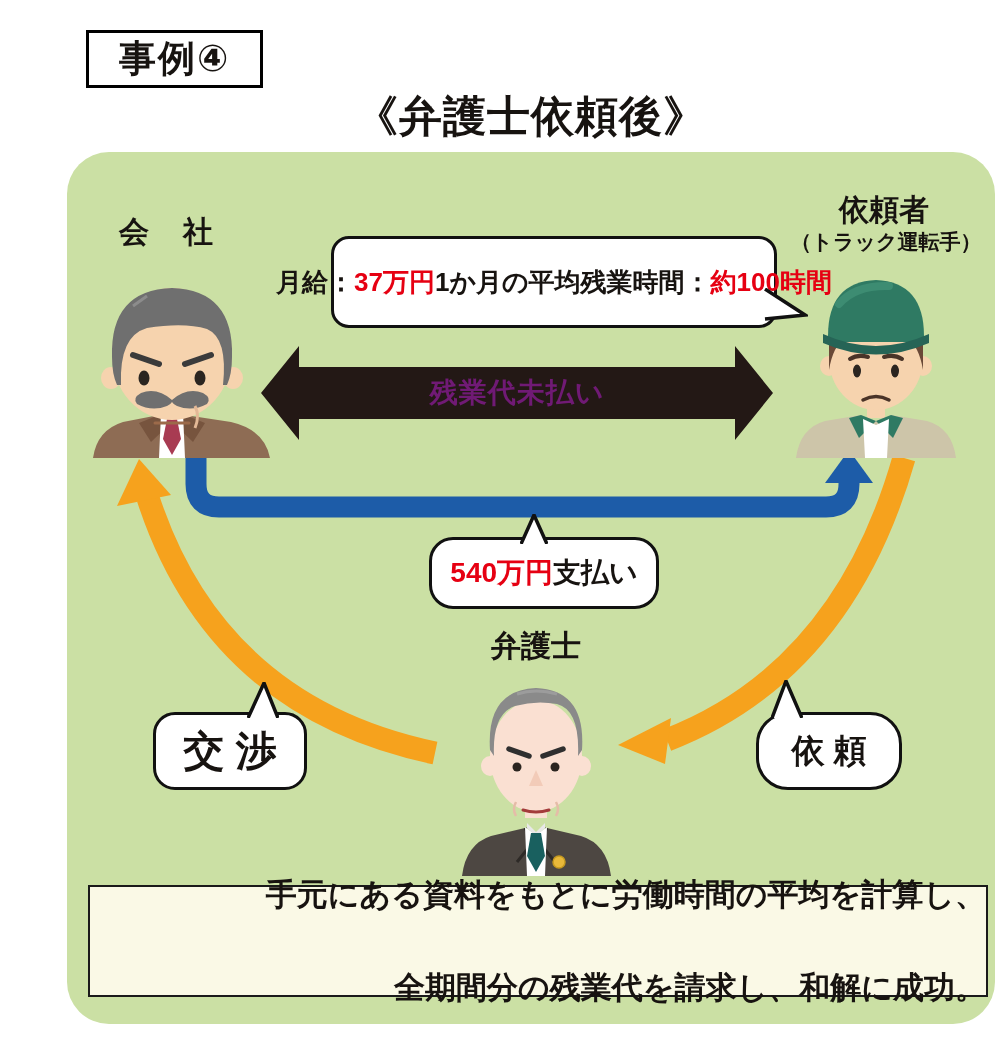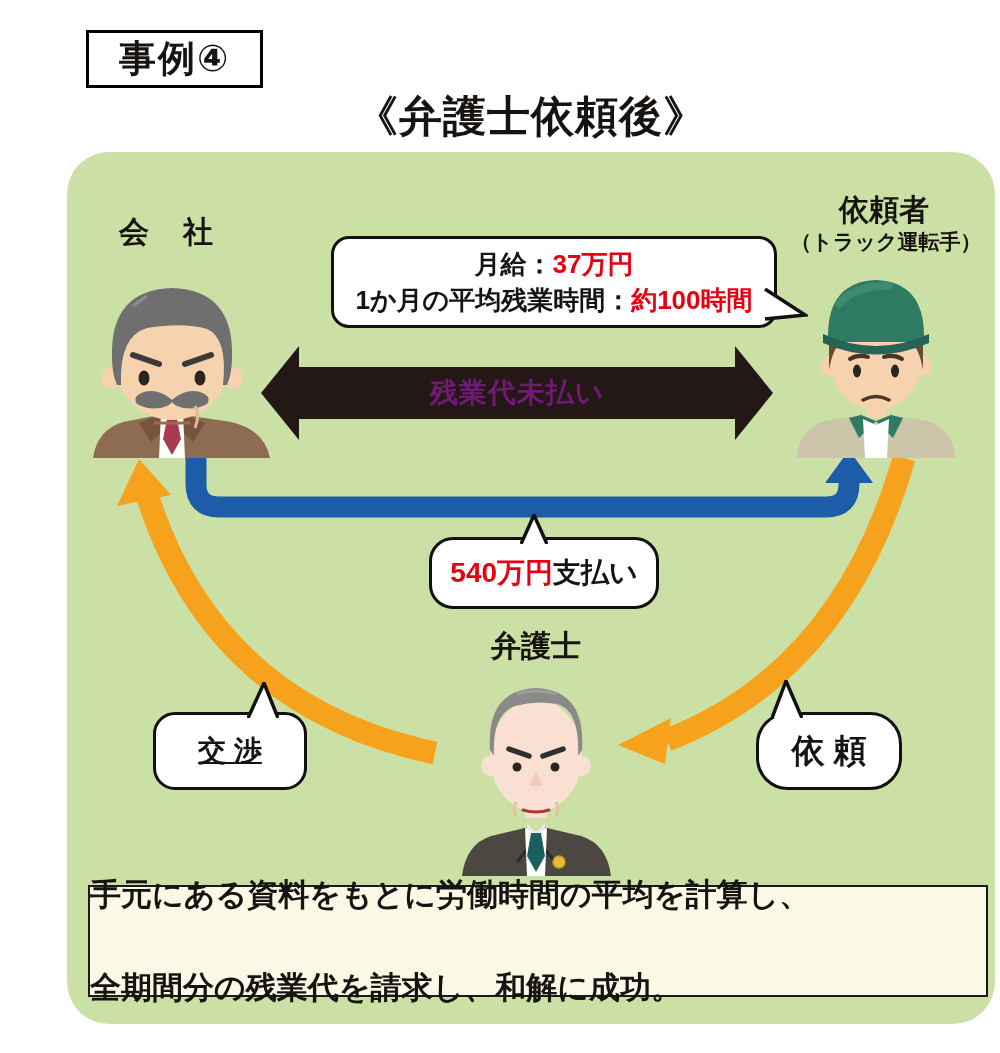--- a/index.html
+++ b/index.html
@@ -15,37 +15,37 @@
   
   .panel{left:36px;top:152px;width:928px;height:872px;background:#CBE0A4;border-radius:42px;}
   
   .lbl{font-size:30px;}
   .company-label{left:88px;top:212px;letter-spacing:2px;}
   .client-label{left:753px;top:190px;width:200px;text-align:center;}
   .client-sublabel{left:735px;top:228px;width:240px;text-align:center;font-size:21px;}
   .lawyer-label{left:405px;top:626px;width:200px;text-align:center;}
   
   .bubble{background:#fff;border:3.5px solid #111;display:flex;align-items:center;justify-content:center;}
-  .info-bubble{left:300px;top:236px;width:440px;height:86px;border-radius:18px;flex-direction:column;z-index:6;}
+  .info-bubble{left:300px;top:236px;width:440px;height:86px;border-radius:18px;flex-direction:row;z-index:6;}
   .info-bubble .ln{font-size:26px;line-height:36px;white-space:nowrap;}
   .red{color:#E60012;}
   .pay-bubble{left:398px;top:537px;width:224px;height:66px;border-radius:24px;font-size:28px;z-index:6;white-space:nowrap;}
-  .nego-bubble{left:122px;top:712px;width:148px;height:72px;border-radius:22px;font-size:28px;z-index:6;text-decoration:underline;}
+  .nego-bubble{left:122px;top:712px;width:148px;height:72px;border-radius:22px;font-size:41px;z-index:6;}
   .req-bubble{left:725px;top:712px;width:140px;height:72px;border-radius:32px;font-size:33px;z-index:6;}
   .tail{z-index:7;}
   
   .unpaid-arrow{left:228px;top:342px;width:516px;height:102px;z-index:5;}
   .unpaid-arrow span{position:absolute;left:0;top:0;width:100%;height:100%;display:flex;align-items:center;justify-content:center;
     color:#701a75;font-size:28px;letter-spacing:1px;}
   
   .connectors{left:0;top:0;width:1000px;height:1053px;z-index:2;pointer-events:none;}
   .figure{z-index:3;}
   
   .result-box{left:57px;top:885px;width:896px;height:108px;background:#FAF9E6;border:2.5px solid #1a1a1a;
-    display:flex;flex-direction:column;align-items:flex-start;justify-content:center;z-index:4;gap:48px;}
+    display:flex;flex-direction:column;align-items:flex-end;justify-content:center;z-index:4;gap:48px;}
   .result-box div{font-size:31px;line-height:45px;white-space:nowrap;}
 </style>
 </head>
 <body>
 
 <div class="stage">
 
   <div class="abs case-box">
     <span>事例④</span>
   </div>

